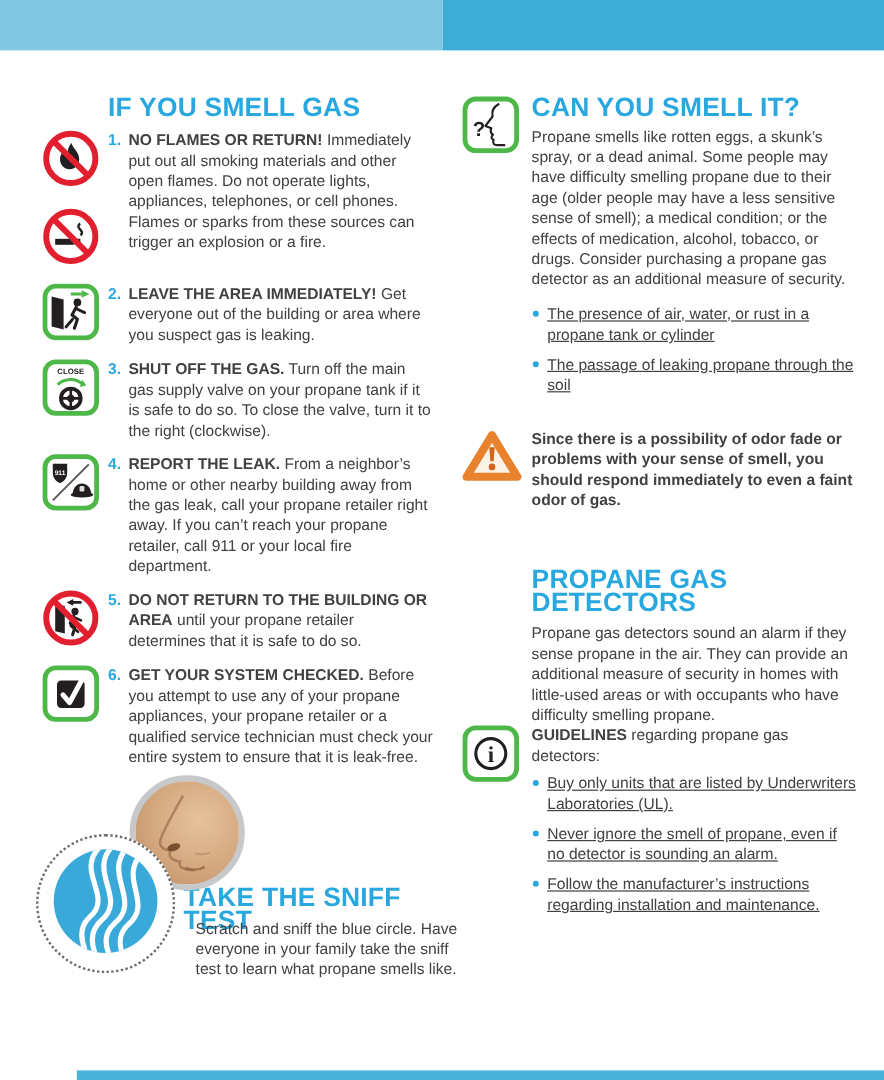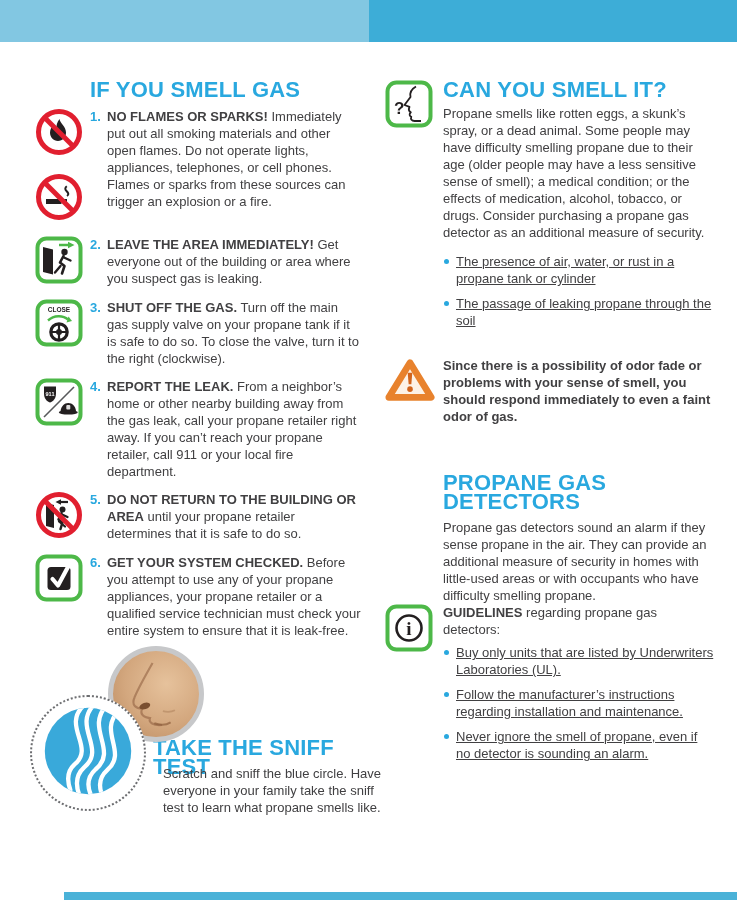--- a/index.html
+++ b/index.html
@@ -75,21 +75,21 @@
             <circle cx="24" cy="24" r="20.5" fill="#fff" stroke="#e11f2f" stroke-width="5"></circle>
             <rect x="11" y="26" width="21" height="5" fill="#231f20"></rect>
             <rect x="26.5" y="26" width="2" height="5" fill="#fff"></rect>
             <path d="M32 23c2.5-1.5 1-3.5-.5-5s-1.8-3.2.3-4.8" stroke="#231f20" stroke-width="2" fill="none"></path>
             <line x1="10" y1="10" x2="38" y2="38" stroke="#e11f2f" stroke-width="5"></line>
           </svg>
         </span>
       </div>
       <div class="body">
         <span class="num">1.</span>
-        <p class="content"><b>NO FLAMES OR SPARKS!</b> <span>Immediately put out all smoking materials and other open flames. Do not operate lights, appliances, telephones, or cell phones. Flames or sparks from these sources can trigger an explosion or a fire.</span></p>
+        <p class="content"><b>NO FLAMES OR RETURN!</b> <span>Immediately put out all smoking materials and other open flames. Do not operate lights, appliances, telephones, or cell phones. Flames or sparks from these sources can trigger an explosion or a fire.</span></p>
       </div>
     </div>
 
     <div class="item">
       <div class="icon-col">
         <span>
           <svg width="48" height="48" viewBox="0 0 48 48">
             <rect x="2.5" y="2.5" width="43" height="43" rx="9" fill="#fff" stroke="#4db848" stroke-width="4"></rect>
             <path d="M8 11l10 2.5v25L8 36z" fill="#231f20"></path>
             <path d="M24 9h9" stroke="#4db848" stroke-width="2.5"></path>
@@ -264,21 +264,21 @@
             <rect x="2.5" y="2.5" width="43" height="43" rx="9" fill="#fff" stroke="#4db848" stroke-width="4"></rect>
             <circle cx="24" cy="24" r="12.5" fill="none" stroke="#231f20" stroke-width="2.6"></circle>
             <text class="serif" x="24" y="31" text-anchor="middle" font-size="19" font-weight="bold" fill="#231f20">i</text>
           </svg>
         </span>
       </div>
       <div class="r-content">
         <p><b>GUIDELINES</b> <span>regarding propane gas detectors:</span></p>
         <ul class="blt">
           <li><span>Buy only units that are listed by Underwriters Laboratories (UL).</span></li>
+          <li><span>Never ignore the smell of propane, even if no detector is sounding an alarm.</span></li>
           <li><span>Follow the manufacturer’s instructions regarding installation and maintenance.</span></li>
-          <li><span>Never ignore the smell of propane, even if no detector is sounding an alarm.</span></li>
         </ul>
       </div>
     </div>
   </div>
 
   <div class="bottombar"></div>
 </div>
 
 </body></html>

